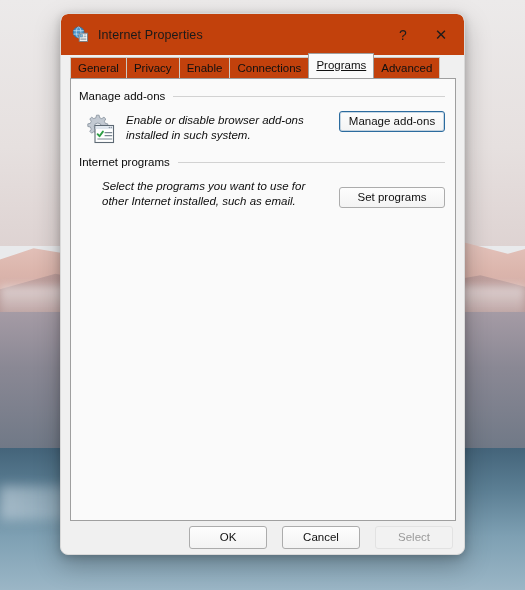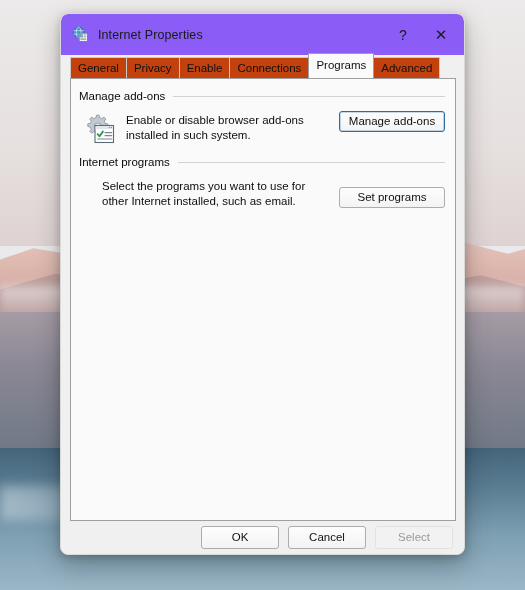--- a/index.html
+++ b/index.html
@@ -75,21 +75,21 @@
     box-shadow: 0 10px 26px rgba(0,0,0,0.26), 0 2px 8px rgba(0,0,0,0.18);
     border: 1px solid #d9d9d9;
     box-sizing: border-box;
     overflow: hidden;
   }
 
   
   .titlebar {
     position: relative;
     height: 41px;
-    background: #8b5cf6;
+    background: #c2410c;
     display: flex;
     align-items: center;
     border-top-left-radius: 7px;
     border-top-right-radius: 7px;
   }
   .title-icon {
     width: 17px; height: 17px;
     margin-left: 11px;
     position: relative;
     flex: none;
@@ -136,20 +136,21 @@
     cursor: default;
   }
   .tab.selected {
     background: #fafafa;
     border-color: #9f9f9f;
     padding-top: 4px;
     padding-bottom: 6px;
     top: 0;
     z-index: 3;
     font-size: 11.5px;
+    text-decoration: underline;
   }
 
   
   .content {
     position: absolute;
     left: 9px;
     top: 64px;
     width: 386px;
     height: 443px;
     background: #fafafa;
@@ -184,20 +185,21 @@
     margin-top: 9px;
   }
   .row-icon { width: 32px; height: 32px; flex: none; position: relative; margin-top: 2px; }
   .row-desc {
     font-size: 11.5px;
     color: #0d0d0d;
     line-height: 14.5px;
     margin-left: 10px;
     flex: 1;
     padding-top: 2px;
+    font-style: italic;
   }
   .row-desc .l2 { display: block; }
 
   .btn {
     font-family: "Liberation Sans", sans-serif;
     font-size: 11.5px;
     color: #101010;
     background: linear-gradient(180deg, #fdfdfd, #f3f3f3);
     border: 1px solid #acacac;
     border-radius: 3px;
@@ -225,21 +227,21 @@
     position: absolute;
     left: 0;
     bottom: 0;
     width: 100%;
     height: 34px;
     display: flex;
     align-items: center;
     justify-content: flex-end;
     padding-right: 11px;
     box-sizing: border-box;
-    gap: 9px;
+    gap: 15px;
   }
   .footer .btn { width: 78px; height: 23px; line-height: 21px; }
 
   
   .gear-icon svg { display: block; }
   .globe-icon svg { display: block; }
 </style>
 </head>
 <body>
 

